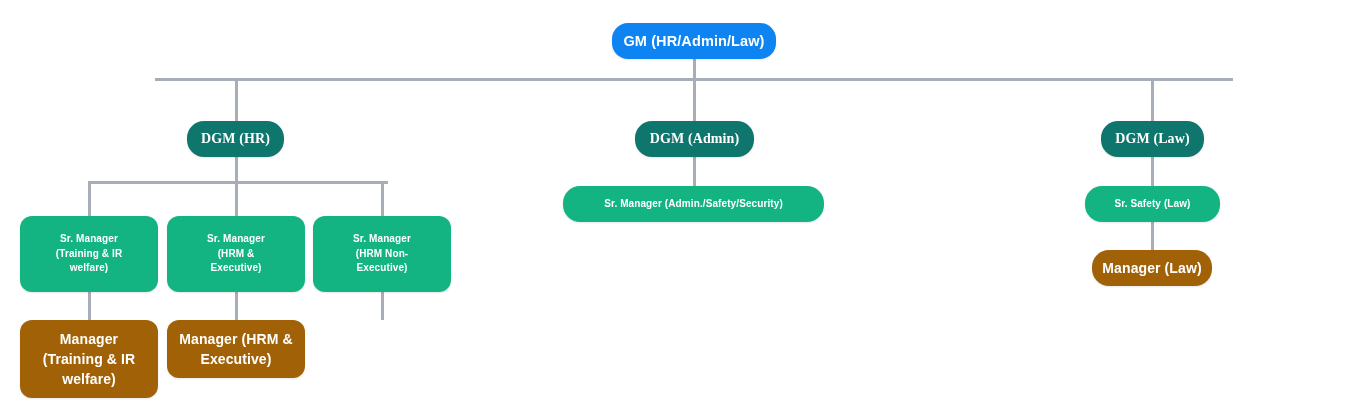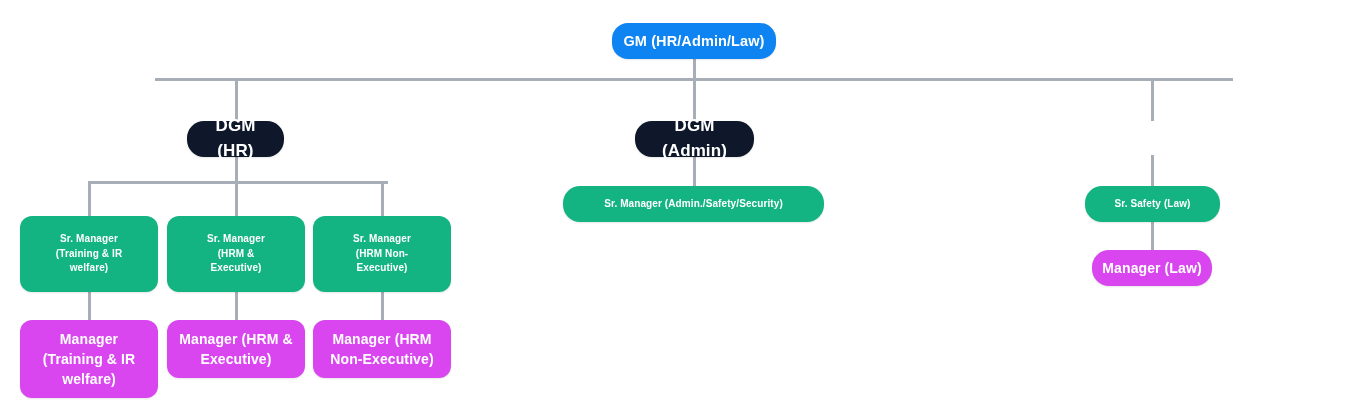--- a/index.html
+++ b/index.html
@@ -46,33 +46,34 @@
     display: block;
     width: 100%;
     white-space: pre-line;
   }
   .node.level-gm {
     background: #0d84f2;
     border-radius: 16px;
     font-size: 14.5px;
   }
   .node.level-dgm {
-    background: #0f172a;
+    background: #0f766e;
     border-radius: 17px;
-    font-size: 17px;
+    font-size: 14px;
+    font-family: Liberation Serif, serif;
   }
   .node.level-srmgr {
     background: #13b481;
     font-size: 10px;
   }
   .node.level-srmgr.wide {
     border-radius: 17px;
   }
   .node.level-mgr {
-    background: #d946ef;
+    background: #a16207;
     font-size: 14px;
   }
   .node.level-mgr.pill {
     border-radius: 17px;
   }
 </style>
 </head>
 <body>
 
 <div id="chart-canvas">
@@ -110,20 +111,23 @@
   </div>
 
   <div class="node level-dgm" style="left:187px; top:121px; width:97px; height:34px;">
     <span class="node-label">DGM (HR)</span>
   </div>
 
   <div class="node level-dgm" style="left:635px; top:121px; width:119px; height:34px;justify-content:center;">
     <span class="node-label">DGM (Admin)</span>
   </div>
 
+  <div class="node level-dgm" style="left:1101px; top:121px; width:103px; height:34px;">
+    <span class="node-label">DGM (Law)</span>
+  </div>
 
   <div class="node level-srmgr" style="left:20px; top:216px; width:138px; height:76px;">
     <span class="node-label">Sr. Manager
 (Training &amp; IR
 welfare)</span>
   </div>
 
   <div class="node level-srmgr" style="left:167px; top:216px; width:138px; height:76px;">
     <span class="node-label">Sr. Manager
 (HRM &amp;
@@ -148,22 +152,18 @@
     <span class="node-label">Manager
 (Training &amp; IR
 welfare)</span>
   </div>
 
   <div class="node level-mgr" style="left:167px; top:320px; width:138px; height:58px;">
     <span class="node-label">Manager (HRM &amp;
 Executive)</span>
   </div>
 
-  <div class="node level-mgr" style="left:313px; top:320px; width:138px; height:58px;">
-    <span class="node-label">Manager (HRM
-Non-Executive)</span>
-  </div>
 
   <div class="node level-mgr pill" style="left:1092px; top:250px; width:120px; height:34px;">
     <span class="node-label">Manager (Law)</span>
   </div>
 
 </div>
 
 </body></html>

